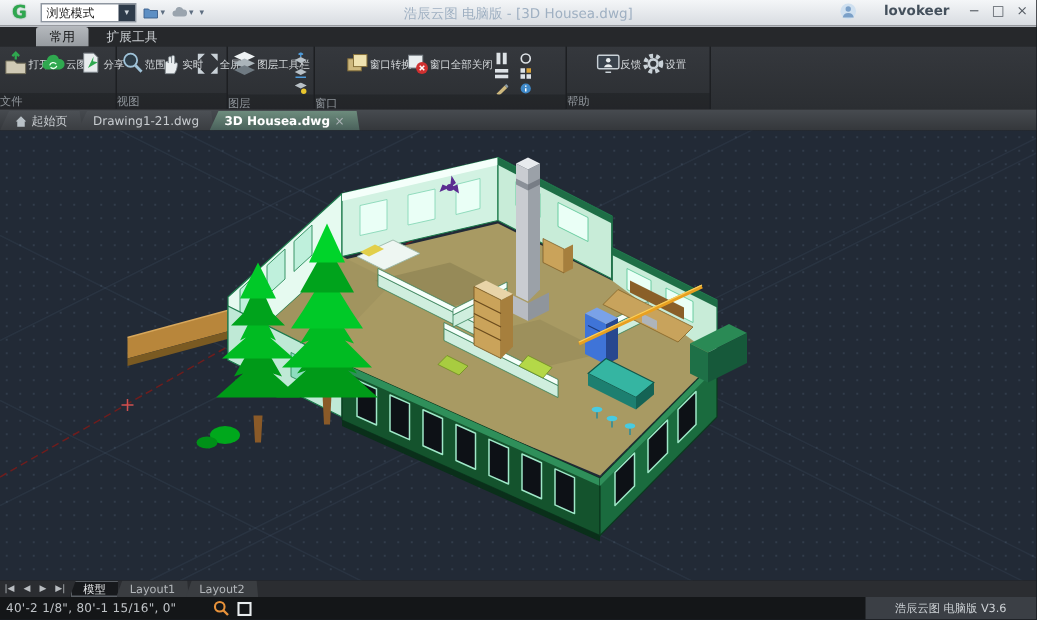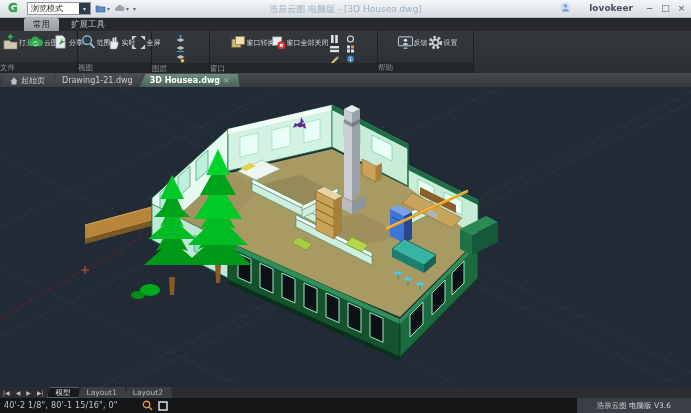--- a/index.html
+++ b/index.html
@@ -194,20 +194,30 @@
               </svg>
           </span>
             <span class="rlb">全屏</span>
         </div>
       </div>
       <div class="rgrouplabel">视图</div>
     </div>
 
     <div class="rgroup" style="width:58px">
       <div class="rbtns">
+        <div class="rbtn" style="width:40px">
+          <span class="ric">
+            <svg width="18" height="18" viewBox="0 0 18 18">
+                <path d="M9 1.5l7 3.2L9 8 2 4.7z" fill="#eef2f4"></path>
+                <path d="M9 6l7 3.2L9 12.5 2 9.2z" fill="#aab4ba"></path>
+                <path d="M9 10.5l7 3.2L9 17 2 13.7z" fill="#6f7a82"></path>
+              </svg>
+          </span>
+            <span class="rlb">图层工具栏</span>
+        </div>
         <div class="rstack">
           <span class="sbtn">
             <svg width="11" height="8" viewBox="0 0 11 8">
                 <path d="M5.5 3l4 2-4 2-4-2z" fill="#b9c1c7"></path>
                 <path d="M5.5 0v3M4 1.4L5.5 0 7 1.4" stroke="#4e9ad8" stroke-width=".9" fill="none"></path>
               </svg>
           </span>
           <span class="sbtn">
             <svg width="11" height="8" viewBox="0 0 11 8">
                 <path d="M5.5 1l4 2-4 2-4-2z" fill="#b9c1c7"></path>

